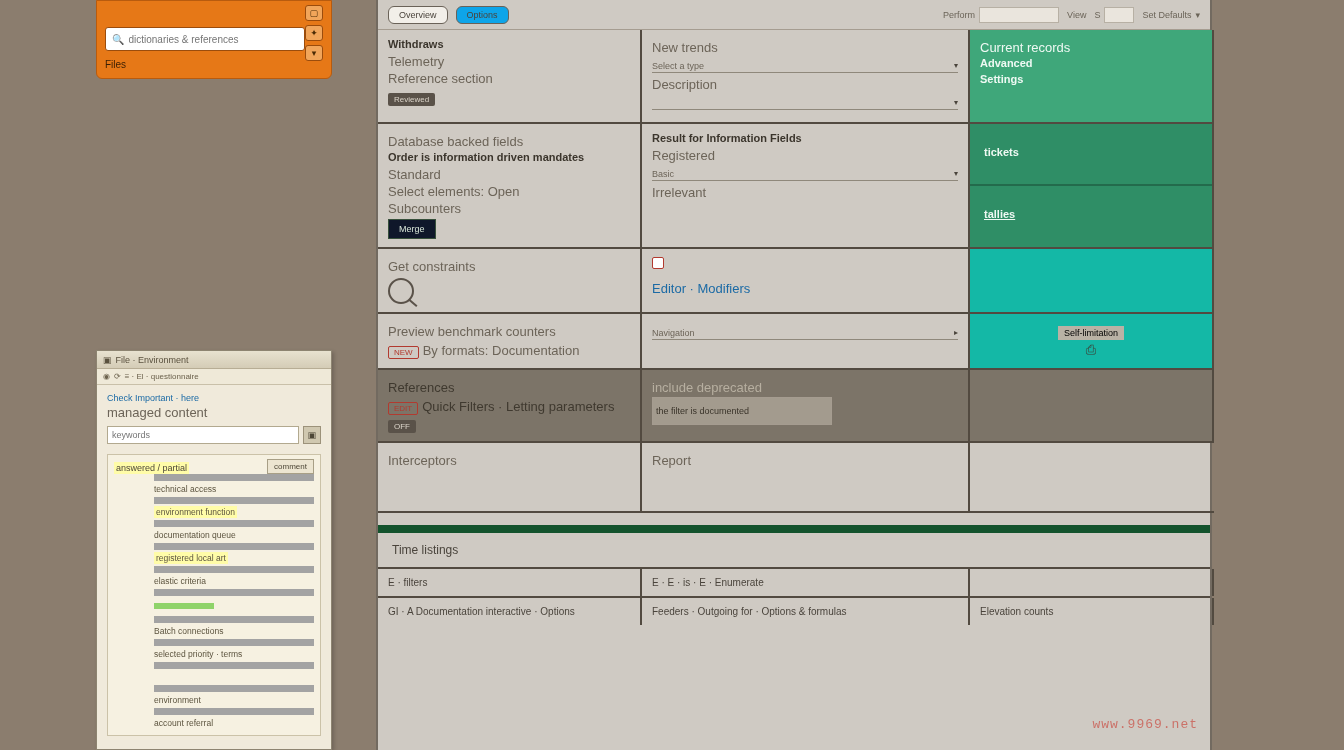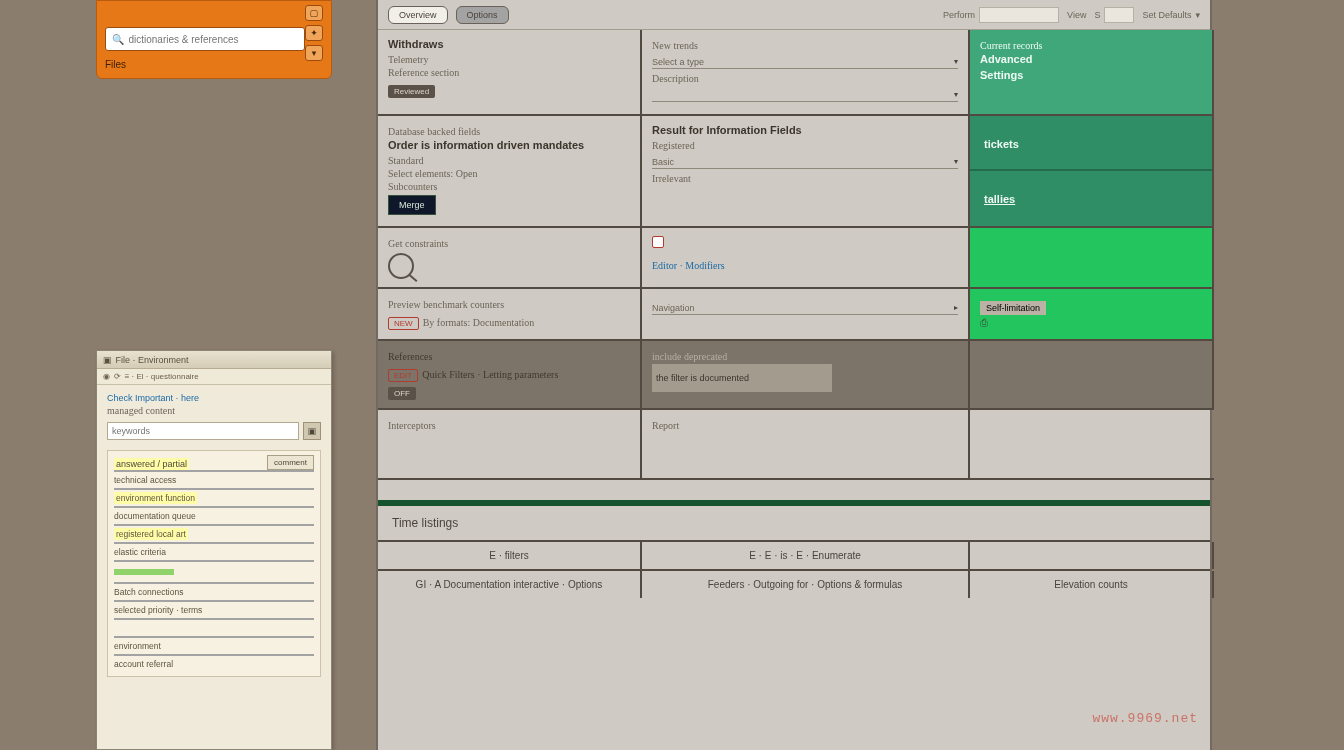--- a/index.html
+++ b/index.html
@@ -11,62 +11,62 @@
   .orange-widget .iconcol span { display: block; width: 18px; height: 16px; background: #f1a55a; border: 1px solid #9b4c0c; border-radius: 3px; margin-bottom: 4px; font-size: 9px; text-align: center; line-height: 14px; color: #4a2a05; }
   .orange-widget .searchbox { margin-top: 20px; height: 24px; background: #fff; border: 1px solid #9b4c0c; border-radius: 3px; display: flex; align-items: center; padding: 0 6px; width: 200px; }
   .orange-widget .searchbox .mag { font-size: 10px; color: #777; margin-right: 4px; }
   .orange-widget .searchbox input { border: none; outline: none; font-size: 10px; color: #555; flex: 1; background: transparent; }
   .orange-widget .label { color: #3a1f03; font-size: 10px; margin-top: 8px; }
 
   
   .main-panel { position: absolute; left: 376px; top: 0; width: 836px; height: 750px; background: #cfcac3; border-left: 2px solid #726a60; border-right: 2px solid #726a60; }
   .toolbar { height: 30px; display: flex; align-items: center; gap: 8px; padding: 4px 10px; border-bottom: 1px solid #a59c90; }
   .toolbar .btn { background: #f2efe9; border: 1px solid #6a6258; border-radius: 6px; padding: 3px 10px; font-size: 9px; color: #4a443c; cursor: pointer; }
-  .toolbar .btn.ghost { background: #a3a3a3; }
+  .toolbar .btn.ghost { background: #0ea5e9; }
   .toolbar .spacer { flex: 1; }
   .toolbar .field { font-size: 9px; color: #6b6458; display: flex; align-items: center; gap: 4px; }
   .toolbar .field input { width: 80px; height: 16px; border: 1px solid #b7b0a4; font-size: 9px; padding: 0 3px; background: #eae5dd; }
   .grid { display: grid; grid-template-columns: 264px 328px 244px; }
   .cell { border-right: 2px solid #524a40; border-bottom: 2px solid #524a40; padding: 8px 10px; position: relative; }
   .cell:last-child { border-right: none; }
   .h { font-size: 11px; font-weight: bold; color: #3b352c; margin-bottom: 4px; }
-  .sub { font-size: 10px; color: #6c6458; margin: 2px 0; font-family: Liberation Serif, serif; }
+  .sub { font-size: 13px; color: #6c6458; margin: 2px 0; }
   .link { color: #1b6aa5; }
   .dd { border-bottom: 1px solid #8f887b; height: 14px; display: flex; align-items: center; justify-content: space-between; font-size: 9px; color: #6c6458; margin: 4px 0; }
   .dd .chev { font-size: 8px; color: #4a443c; }
   .badge { display: inline-block; background: #5a5249; color: #ddd6cb; font-size: 8px; padding: 2px 6px; border-radius: 2px; }
   .btn-dark { display: inline-block; background: #0f172a; color: #d8e6d8; font-size: 9px; padding: 4px 10px; border: 1px solid #37503b; }
   .redstamp { display: inline-block; border: 1px solid #b23a2f; color: #b23a2f; font-size: 8px; padding: 1px 5px; border-radius: 2px; margin-right: 4px; }
   .green-col { background: #3fa77a; color: #eef9f3; }
   .green-col.dark { background: #2f8e66; }
   .green-col .h, .green-col .sub { color: #eef9f3; }
-  .gray-dark { background: #22c55e; }
+  .gray-dark { background: #14b8a6; text-align: center; }
   .gray-darker { background: #7c7468; }
   .gray-darker .sub, .gray-dark .sub { color: #3f392f; }
   .loupe { width: 26px; height: 26px; border: 2px solid #5a5249; border-radius: 50%; position: relative; margin-top: 4px; }
   .loupe::after { content: ""; position: absolute; width: 10px; height: 2px; background: #5a5249; bottom: -2px; right: -6px; transform: rotate(40deg); }
   .tiny-input { border:1px solid #a59c90; background:#e4dfd6; height:28px; width:110px; font-size:9px; padding:0 3px; }
-  .section2 { margin-top: 20px; border-top: 6px solid #14532d; }
+  .section2 { margin-top: 12px; border-top: 8px solid #14532d; }
   .section2 .title { padding: 10px 14px; font-size: 12px; color: #4a443c; border-bottom: 2px solid #524a40; }
-  .section2 .row2 { display: grid; grid-template-columns: 264px 328px 244px; text-align: center; }
+  .section2 .row2 { display: grid; grid-template-columns: 264px 328px 244px; }
   .section2 .row2 > div { border-right: 2px solid #524a40; padding: 8px 10px; font-size: 10px; color: #4a443c; }
-  .watermark { position: absolute; right: 12px; bottom: 24px; color: rgba(200,40,30,0.55); font-size: 13px; letter-spacing: 1px; font-family: "Courier New", monospace; }
+  .watermark { position: absolute; right: 12px; bottom: 18px; color: rgba(200,40,30,0.55); font-size: 13px; letter-spacing: 1px; font-family: "Courier New", monospace; }
 
   
   .mini-window { position: absolute; left: 96px; top: 350px; width: 236px; height: 400px; background: #f0eadb; border: 1px solid #8d8471; box-shadow: 2px 2px 4px rgba(0,0,0,0.2); }
   .mini-window .titlebar { height: 18px; background: linear-gradient(#e8e2d0,#d4ccb6); border-bottom: 1px solid #b7ad95; font-size: 9px; color: #5a513e; display: flex; align-items: center; padding: 0 6px; gap: 4px; }
   .mini-window .addrbar { height: 16px; background: #efe9d8; border-bottom: 1px solid #c9c0a9; font-size: 8px; color: #6c624d; padding: 0 6px; display:flex; align-items:center; gap:4px; }
   .mini-window .body { padding: 8px 10px; font-size: 9px; color: #4e4838; }
   .mini-window .search { display:flex; gap:4px; margin:6px 0 10px 0; }
   .mini-window .search input { flex:1; height:18px; border:1px solid #b2a98f; font-size:9px; padding:0 4px; }
   .mini-window .search .go { width:18px; height:18px; background:#d0c8b0; border:1px solid #9c927a; font-size:9px; text-align:center; line-height:16px; }
   .mini-window .hl { background:#fffca8; padding:1px 2px; }
   .mini-window .greenbar { height:6px; background:#8fd36a; margin:4px 0; width:60px; }
   .mini-window ul { list-style:none; }
-  .mini-window li { padding:3px 0; border-top:2px solid #a3a3a3; font-size:8.5px; color:#5c543f; }
+  .mini-window li { padding:3px 0; border-top:7px solid #a3a3a3; font-size:8.5px; color:#5c543f;margin-left:40px; }
   .mini-window .postbtn { border:1px solid #a89f86; background:#ece5d1; font-size:8px; padding:2px 6px; float:right; }
 </style>
 </head>
 <body>
 
 <div class="orange-widget">
   <div class="iconcol">
     <span>▢</span>
     <span>✦</span>
     <span>▾</span>

